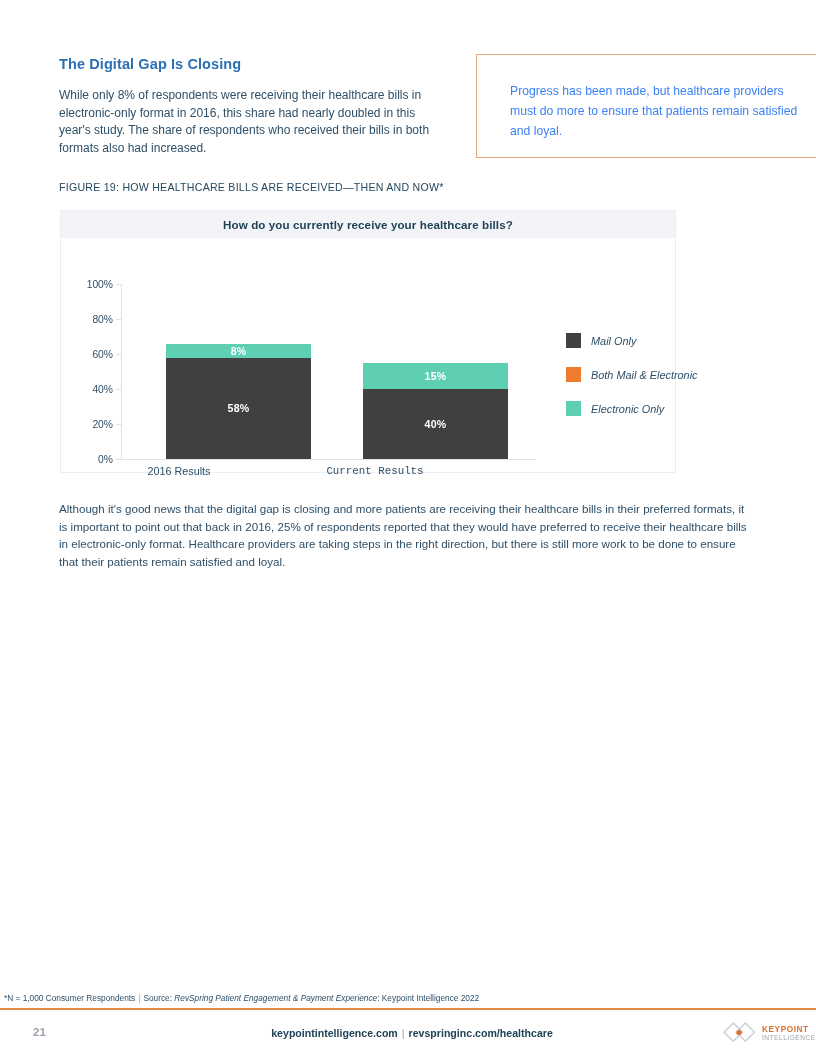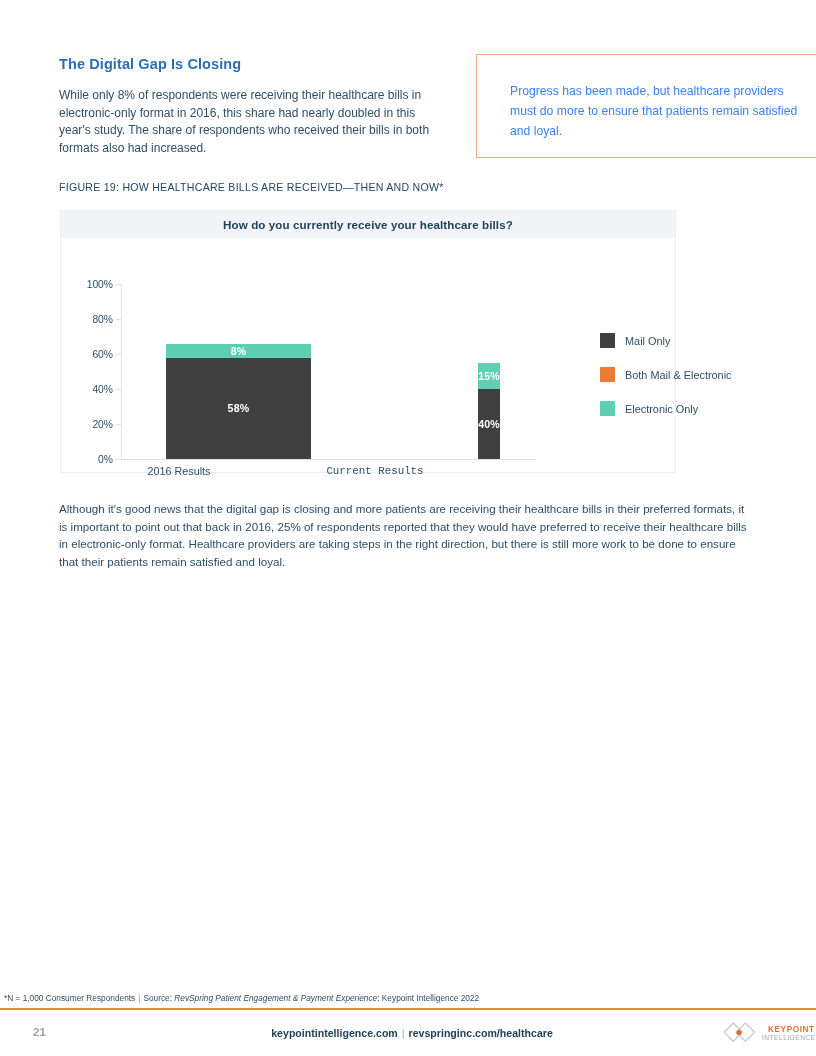--- a/index.html
+++ b/index.html
@@ -147,21 +147,21 @@
   }
 
   .bar {
     position: absolute;
     bottom: 0;
     width: 145px;
     display: flex;
     flex-direction: column;
   }
   .bar-1 { left: 45px; }
-  .bar-2 { left: 234px; align-items: flex-end; }
+  .bar-2 { left: 242px; }
 
   .segment {
     position: relative;
     display: flex;
     align-items: center;
     justify-content: center;
   }
   .segment-label {
     font-size: 10.6px;
     font-weight: bold;
@@ -179,22 +179,23 @@
     color: #2e4f68;
     text-align: center;
     width: 160px;
   }
   .x-1 { left: 38px; }
   .x-2 { left: 234px; font-family: Liberation Mono, monospace; }
 
   
   .legend {
     position: absolute;
-    left: 539px;
+    left: 505px;
     top: 95px;
+    font-style: italic;
   }
   .legend-item {
     display: flex;
     align-items: center;
     margin-bottom: 19px;
   }
   .legend-swatch {
     width: 15px;
     height: 15px;
     margin-right: 10px;
@@ -273,21 +274,20 @@
     margin-right: 5px;
   }
   .logo-text {
     line-height: 1.15;
   }
   .logo-line1 {
     font-size: 8.2px;
     font-weight: bold;
     color: #e0712c;
     letter-spacing: 0.6px;
-    margin-left: 6px;
   }
   .logo-line2 {
     font-size: 6.6px;
     color: #9aa3ab;
     letter-spacing: 0.5px;
   }
 </style>
 </head>
 <body>
 

